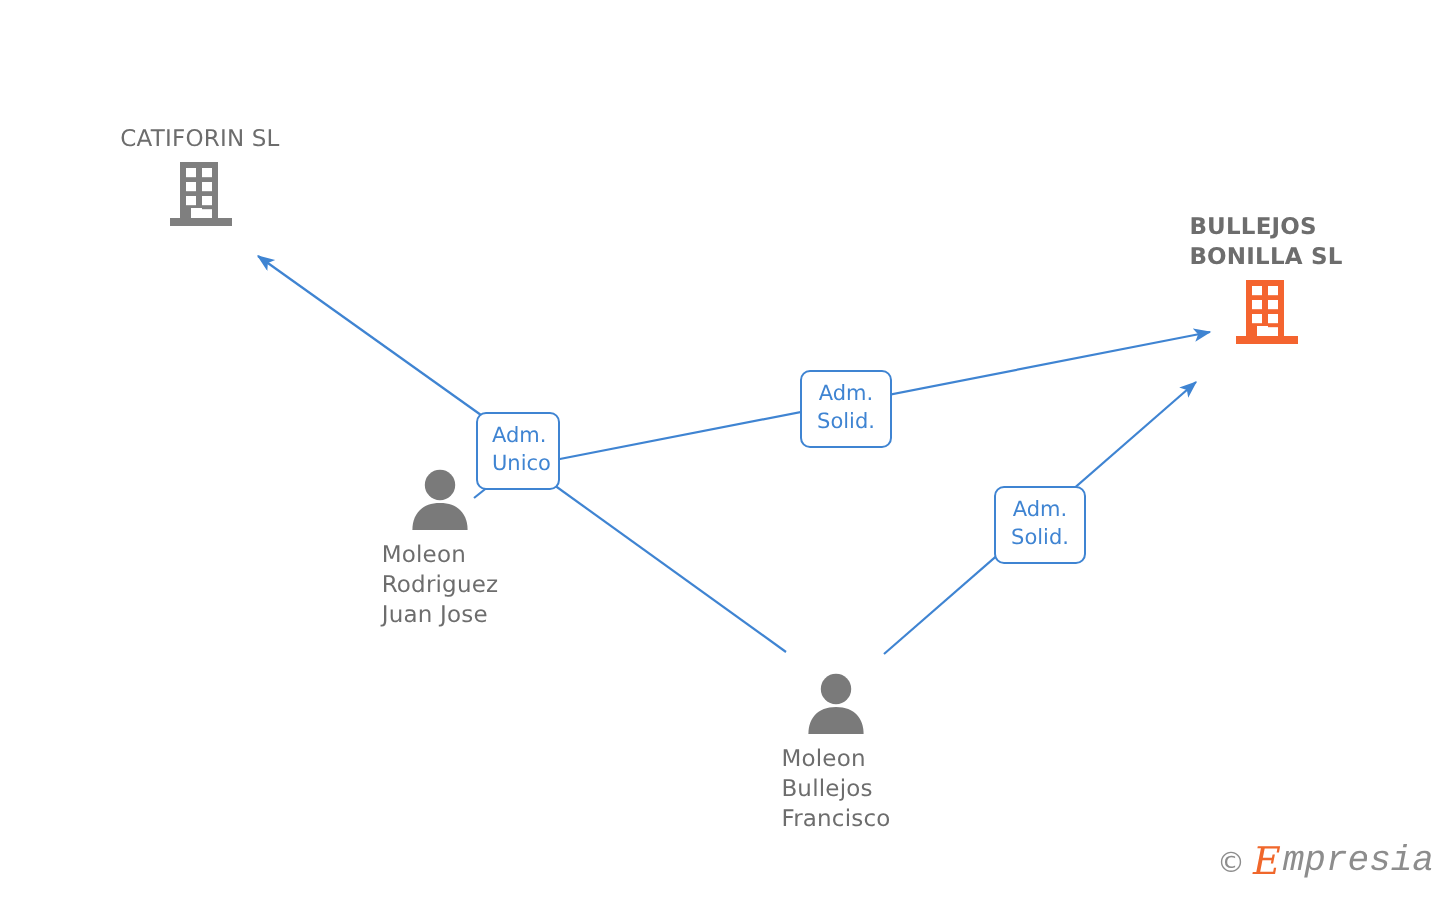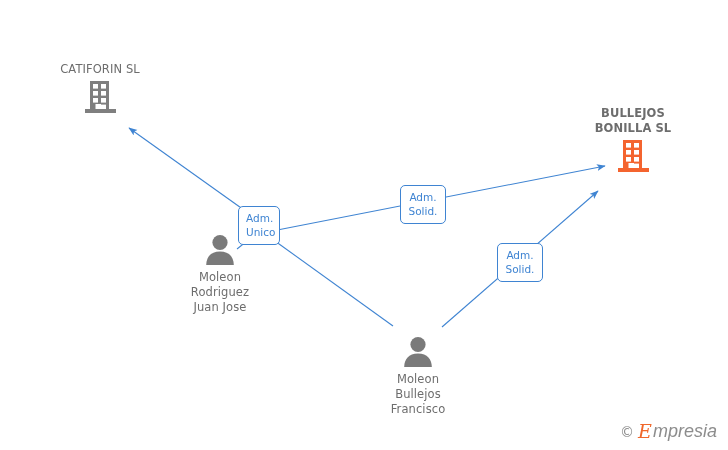--- a/index.html
+++ b/index.html
@@ -38,21 +38,21 @@
     flex-direction: column;
     align-items: center;
     width: 160px;
     margin-left: -80px;
   }
   .node-icon {
     display: block;
     line-height: 0;
   }
   .node-label {
-    text-align: center;
+    text-align: left;
     color: #6d6d6d;
     font-size: 11.5px;
     line-height: 15px;
     white-space: pre-line;
     letter-spacing: 0.1px;
   }
   .node-label.above {
     margin-bottom: 3px;
   }
   .node-label.below {
@@ -94,21 +94,21 @@
   }
   #watermark .wm-e {
     color: #f0672b;
     font-family: "DejaVu Serif", serif;
     font-style: italic;
     font-size: 19px;
     line-height: 19px;
   }
   #watermark .wm-rest {
     color: #8d8d8d;
-    font-family: Liberation Sans, sans-serif;
+    font-family: Liberation Mono, monospace;
     font-style: italic;
     font-size: 18px;
     line-height: 19px;
     margin-left: -3px;
   }
 </style>
 </head>
 <body>
 
 <div id="graph-canvas">

